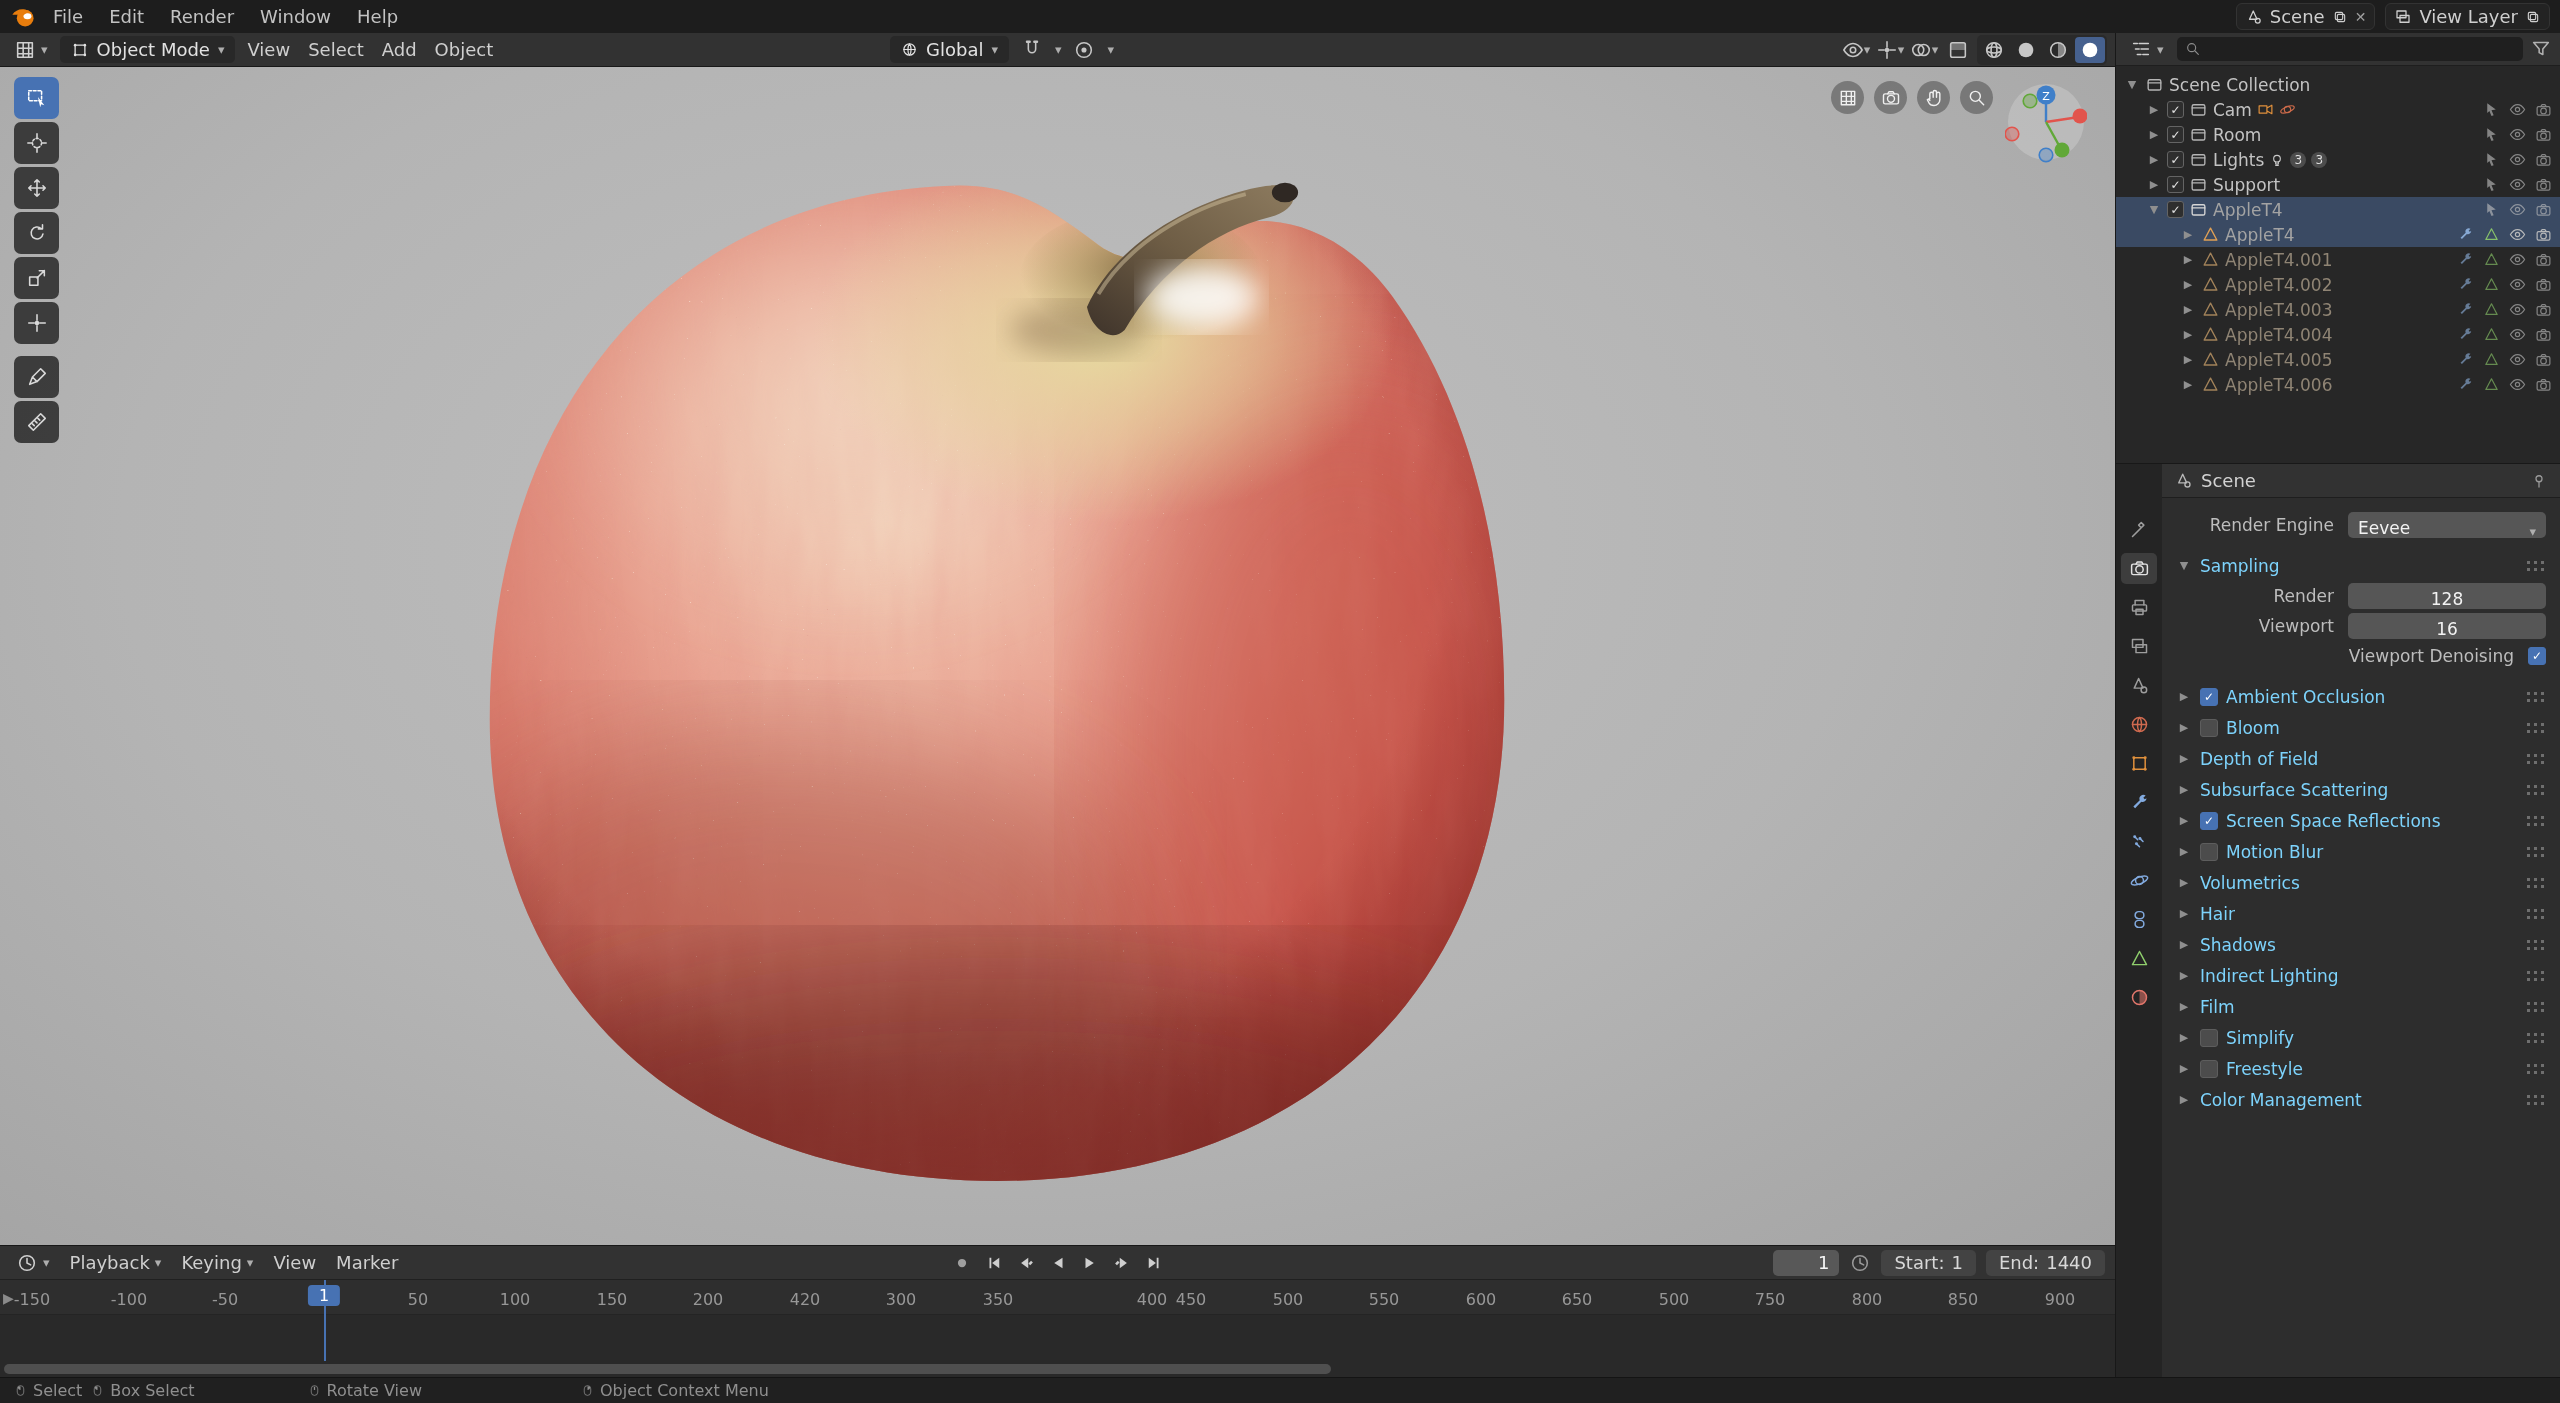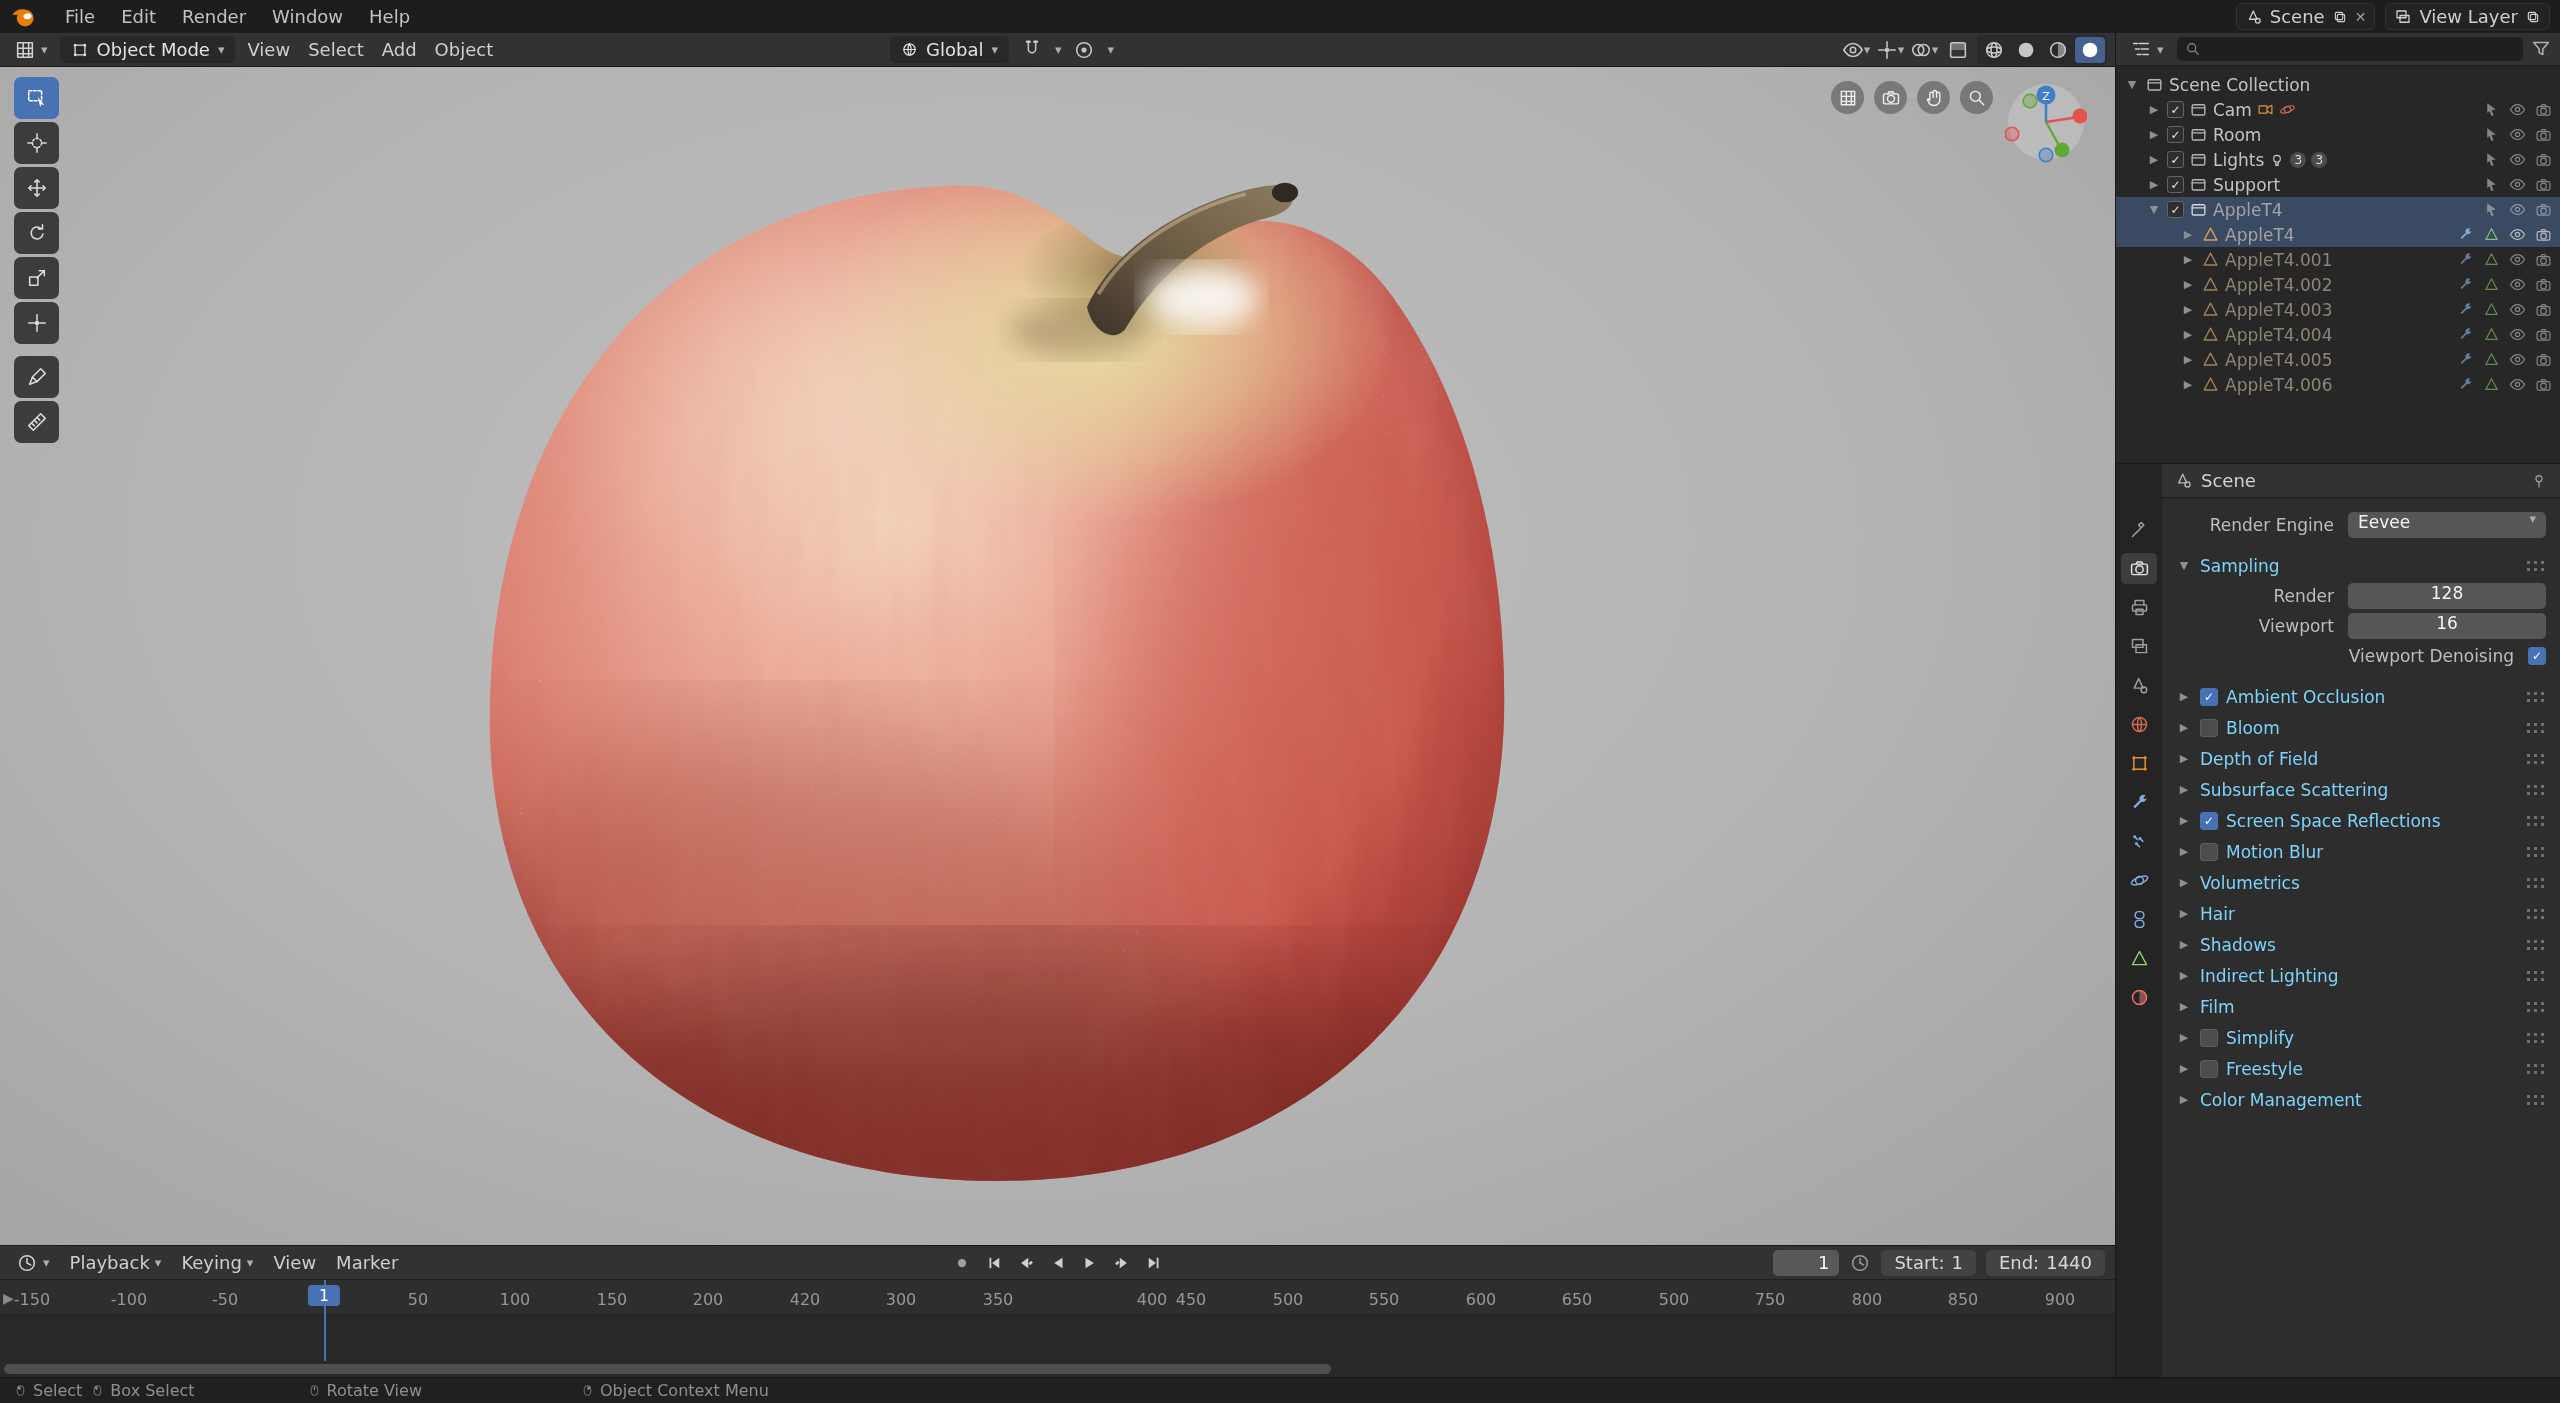--- a/index.html
+++ b/index.html
@@ -3,21 +3,21 @@
 <meta charset="utf-8">
 <style>
   *{box-sizing:border-box;margin:0;padding:0}
   html,body{background:#111}
   #app{position:relative;width:2560px;height:1403px;overflow:hidden;background:#1d1d1d;
        font-family:"DejaVu Sans",sans-serif;font-size:18px;color:#c8c8c8;-webkit-font-smoothing:antialiased}
   .icn{display:inline-flex;align-items:center;justify-content:center;width:22px;height:22px;flex:none}
   .icn svg{width:100%;height:100%;stroke:currentColor;fill:none;stroke-width:1.7;stroke-linecap:round;stroke-linejoin:round}
   .chev{font-size:13px;color:#aeaeae;line-height:1}
   
-  #topbar{position:absolute;top:0;left:0;right:0;height:33px;background:#1d1d1d;display:flex;align-items:center;padding:0 10px;gap:14px}
+  #topbar{position:absolute;top:0;left:0;right:0;height:33px;background:#1d1d1d;display:flex;align-items:center;padding:0 10px;gap:2px}
   .menu{padding:3px 13px;border-radius:4px;color:#c2c2c2}
   #tabs{display:flex;align-items:flex-end;height:33px;margin-left:14px}
   .tab{padding:6px 17px 5px;border-radius:9px 9px 0 0;color:#9a9a9a}
   .tab.active{background:#323232;color:#ececec}
   .tab.add{padding:6px 10px 5px;color:#9a9a9a}
   .pill{display:flex;align-items:center;gap:7px;background:#232323;border:1px solid #333;border-radius:6px;padding:2px 8px;color:#cfcfcf}
   #topbar-right{margin-left:auto;display:flex;align-items:center;gap:10px}
   
   #viewport{position:absolute;top:33px;left:0;width:2115px;height:1212px;background:#b4b4b4}
   #vp-header{position:absolute;top:0;left:0;right:0;height:34px;background:#323232;border-bottom:1px solid #181818;display:flex;align-items:center;gap:6px;padding:0 8px;z-index:5}
@@ -81,21 +81,21 @@
   
   #props{position:absolute;top:463px;left:2115px;width:445px;height:914px;background:#2d2d2d;border-left:1px solid #181818;border-top:1px solid #181818}
   #props-tabs{position:absolute;left:0;top:0;bottom:0;width:46px;background:#242424;display:flex;flex-direction:column;align-items:center;padding-top:50px;gap:8px}
   .ptab{width:36px;height:31px;display:flex;align-items:center;justify-content:center;border-radius:5px;color:#9d9d9d}
   .ptab.active{background:#3d3d3d;color:#e2e2e2}
   .ptab .icn{width:21px;height:21px}
   #props-head{position:absolute;left:46px;right:0;top:0;height:34px;background:#323232;border-bottom:1px solid #1e1e1e;display:flex;align-items:center;gap:8px;padding:0 12px;color:#d2d2d2}
   #props-body{position:absolute;left:46px;right:0;top:34px;bottom:0;padding:12px 14px 0;font-size:17px}
   .prow{display:flex;align-items:center;height:30px}
   .plabel{width:172px;text-align:right;padding-right:14px;color:#bdbdbd;flex:none}
-  .pfield{flex:1;background:#565656;border-radius:5px;height:26px;display:flex;align-items:flex-start;padding:0 10px;color:#f2f2f2}
+  .pfield{flex:1;background:#565656;border-radius:5px;height:26px;display:flex;align-items:flex-end;padding:0 10px;color:#f2f2f2}
   .pfield.num{justify-content:center}
   .pfield .chev{margin-left:auto}
   .panelrow{display:flex;align-items:center;height:31px;gap:8px}
   .ptitle{color:#7dd3fc}
   .grip{margin-left:auto;width:21px;height:14px;background-image:radial-gradient(circle,#6e6e6e 1.6px,transparent 1.9px);background-size:7px 7px}
   .pchk{width:18px;height:18px;flex:none;border-radius:3px;background:#4c4c4c;border:1px solid #5d5d5d;display:flex;align-items:center;justify-content:center;color:#fff;font-size:12px}
   .pchk.on{background:#4772b3;border-color:#4772b3}
   .samp-gap{height:10px}
 </style>
 </head>

